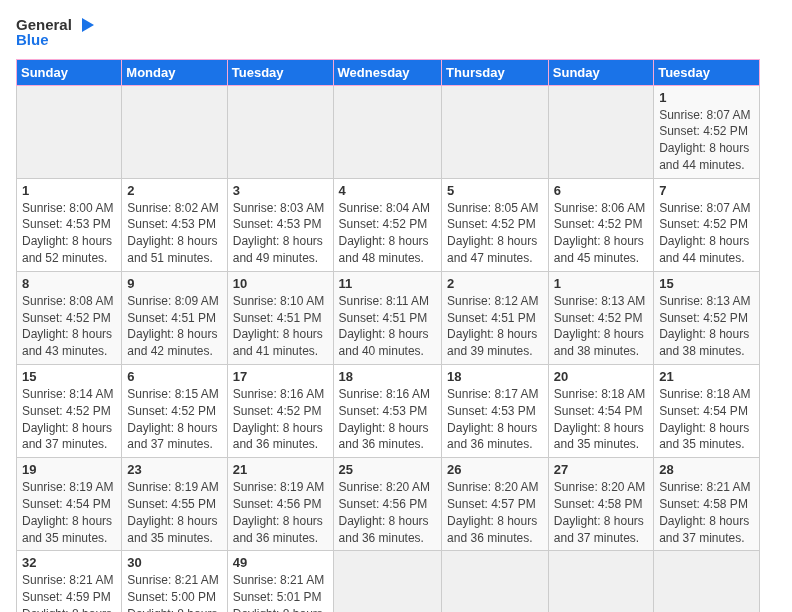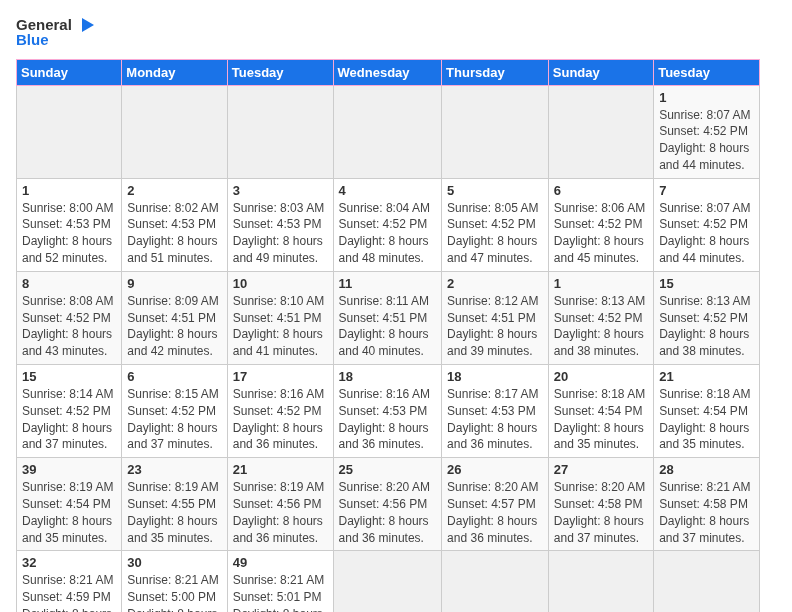--- a/index.html
+++ b/index.html
@@ -213,21 +213,21 @@
             <span class="day-num">20</span>
             <div class="day-info">Sunrise: 8:18 AM<br>Sunset: 4:54 PM<br>Daylight: 8 hours and 35 minutes.</div>
           </td>
           <td>
             <span class="day-num">21</span>
             <div class="day-info">Sunrise: 8:18 AM<br>Sunset: 4:54 PM<br>Daylight: 8 hours and 35 minutes.</div>
           </td>
         </tr>
         <tr>
           <td>
-            <span class="day-num">39</span>
+            <span class="day-num">19</span>
             <div class="day-info">Sunrise: 8:19 AM<br>Sunset: 4:54 PM<br>Daylight: 8 hours and 35 minutes.</div>
           </td>
           <td>
             <span class="day-num">23</span>
             <div class="day-info">Sunrise: 8:19 AM<br>Sunset: 4:55 PM<br>Daylight: 8 hours and 35 minutes.</div>
           </td>
           <td>
             <span class="day-num">21</span>
             <div class="day-info">Sunrise: 8:19 AM<br>Sunset: 4:56 PM<br>Daylight: 8 hours and 36 minutes.</div>
           </td>

